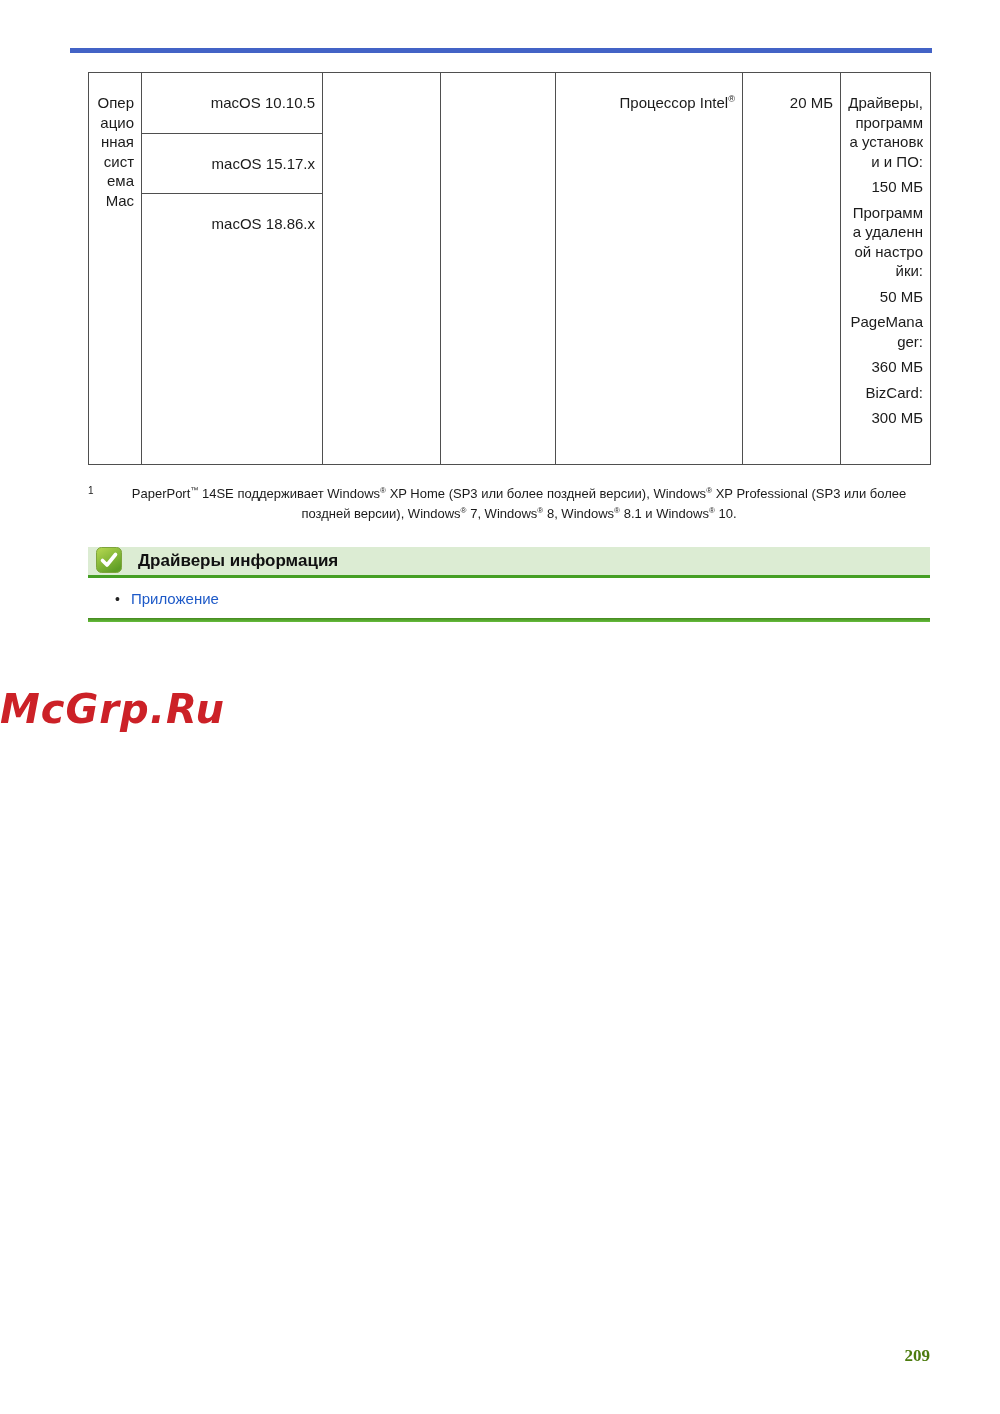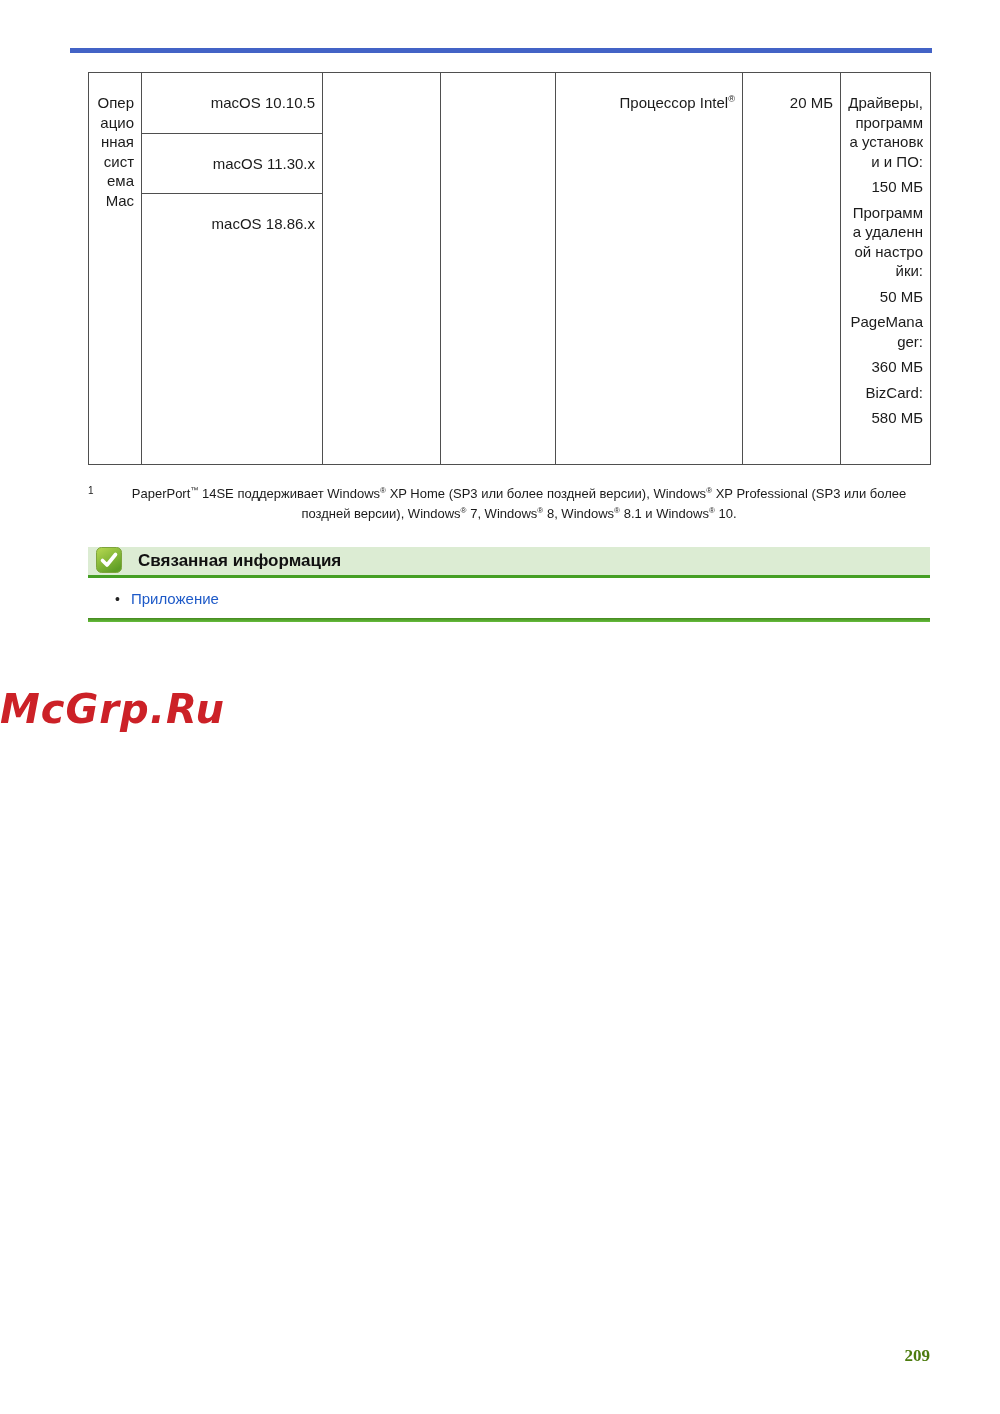--- a/index.html
+++ b/index.html
@@ -100,25 +100,25 @@
         <td rowspan="3">Процессор Intel<sup>®</sup></td>
         <td rowspan="3">20 МБ</td>
         <td class="c-disk" rowspan="3">
           <p>Драйверы, программа установки и ПО:</p>
           <p>150 МБ</p>
           <p>Программа удаленной настройки:</p>
           <p>50 МБ</p>
           <p>PageManager:</p>
           <p>360 МБ</p>
           <p>BizCard:</p>
-          <p>580 МБ</p>
+          <p>300 МБ</p>
         </td>
       </tr>
       <tr class="r2">
-        <td class="c-ver">macOS 11.30.x</td>
+        <td class="c-ver">macOS 15.17.x</td>
       </tr>
       <tr class="r3">
         <td class="c-ver">macOS 18.86.x</td>
       </tr>
     </tbody>
   </table>
 
   <div class="footnote">
     <span class="fn-marker">1</span>
     <span class="fn-text">PaperPort<sup>™</sup> 14SE поддерживает Windows<sup>®</sup> XP Home (SP3 или более поздней версии), Windows<sup>®</sup> XP Professional (SP3 или более поздней версии), Windows<sup>®</sup> 7, Windows<sup>®</sup> 8, Windows<sup>®</sup> 8.1 и Windows<sup>®</sup> 10.</span>
@@ -131,21 +131,21 @@
           <defs>
             <linearGradient id="g1" x1="0" y1="0" x2="0.6" y2="1">
               <stop offset="0" style="stop-color:var(--icon-green-light,#b9da52)"></stop>
               <stop offset="1" style="stop-color:var(--icon-green-dark,#5f9e25)"></stop>
             </linearGradient>
           </defs>
           <rect x="0.5" y="0.5" width="25" height="25" rx="5" fill="url(#g1)" stroke="#7da43c"></rect>
           <path d="M6.5 13.5 L11 18 L19.5 7.5" fill="none" stroke="#ffffff" stroke-width="3.6" stroke-linecap="round" stroke-linejoin="round"></path>
         </svg>
       </span>
-      <span class="band-title">Связанная информация</span>
+      <span class="band-title">Драйверы информация</span>
     </div>
     <ul>
       <li><a>Приложение</a></li>
     </ul>
     <div class="bottom-line"></div>
   </div>
 
   <div class="watermark">McGrp.Ru</div>
 
   <div class="page-number">209</div>

